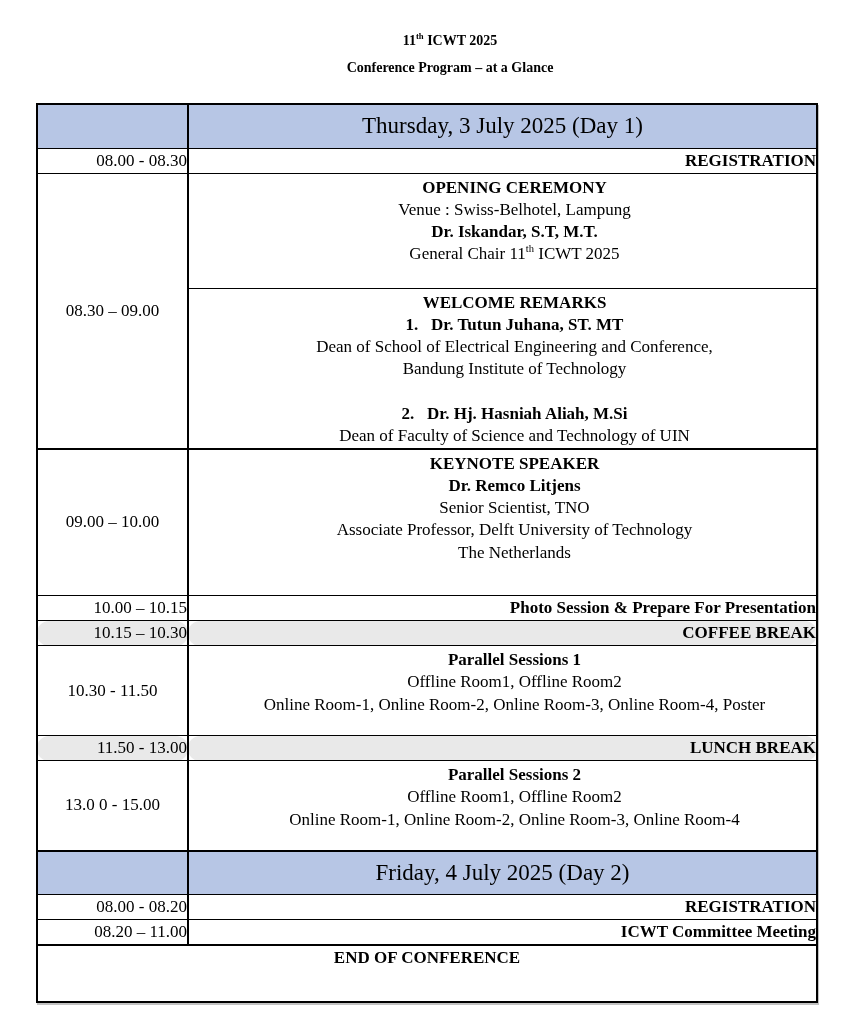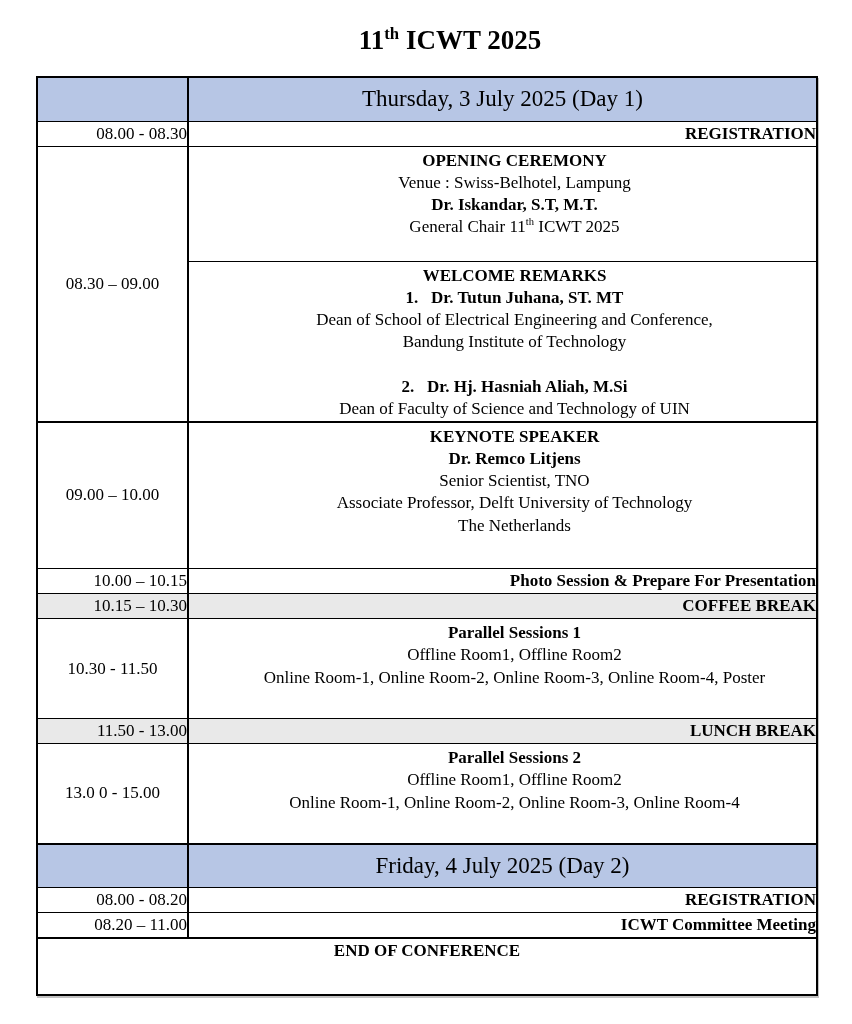--- a/index.html
+++ b/index.html
@@ -9,21 +9,21 @@
     background: #ffffff;
     color: #000000;
     font-family: "Liberation Serif", "DejaVu Serif", serif;
   }
   .page { width: 852px; height: 1024px; overflow: hidden; }
 
   .page-title {
     margin-top: 27px;
     text-align: center;
     font-weight: bold;
-    font-size: 27px;
+    font-size: 14px;
     line-height: 27px;
     padding-left: 48px;
   }
   .page-title sup, .content sup {
     font-size: 0.62em;
     vertical-align: super;
     line-height: 0;
   }
 
   table.program {
@@ -49,46 +49,48 @@
   tr.sep > td { border-top: 2px solid #000; }
 
   tr.day-row > td {
     background: var(--day-bg, #b7c6e5);
     height: 44px;
     font-weight: normal;
     font-size: 23px;
   }
   tr.break-row > td {
     background: var(--break-bg, #e9e9e9);
+    border-radius: 12px;
   }
   tr.single > td { height: 25px; text-align: right; }
 
   td.content.block { vertical-align: top; }
   .line {
     line-height: 22.3px;
     min-height: 22.3px;
     white-space: pre-wrap;
   }
   .blank { line-height: 22.3px; height: 22.3px; }
   .bold { font-weight: bold; }
 
   .pad-top { padding-top: 3px; padding-left: 24px; }
   td.opening-cell   { height: 115px; }
   td.welcome-cell   { height: 156px; }
   td.keynote-cell   { height: 147px; margin-left: 14px; }
-  td.parallel-cell  { height: 100px;  }
+  td.parallel-cell  { height: 90px;  }
   td.end-cell       { height: 57px; vertical-align: top; padding-top: 2px; margin-top: 12px; }
 </style>
 </head>
 <body>
 
 <div class="page">
 
   <div class="page-title">
     <div><span>11</span><sup>th</sup><span> ICWT 2025</span></div>
+    <div>Conference Program – at a Glance</div>
   </div>
 
   <table class="program">
     <colgroup>
         <col class="c-time">
         <col class="c-content">
       </colgroup>
     <tbody>
 
       <tr class="day-row">

